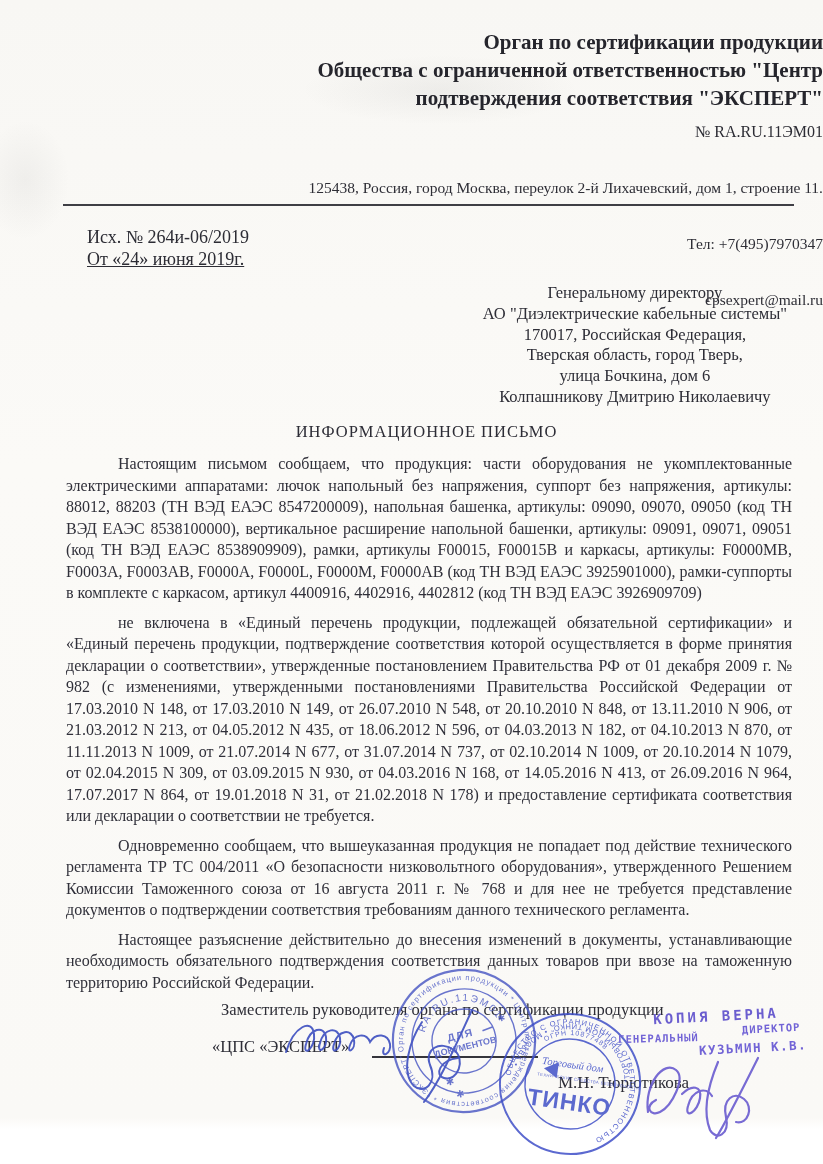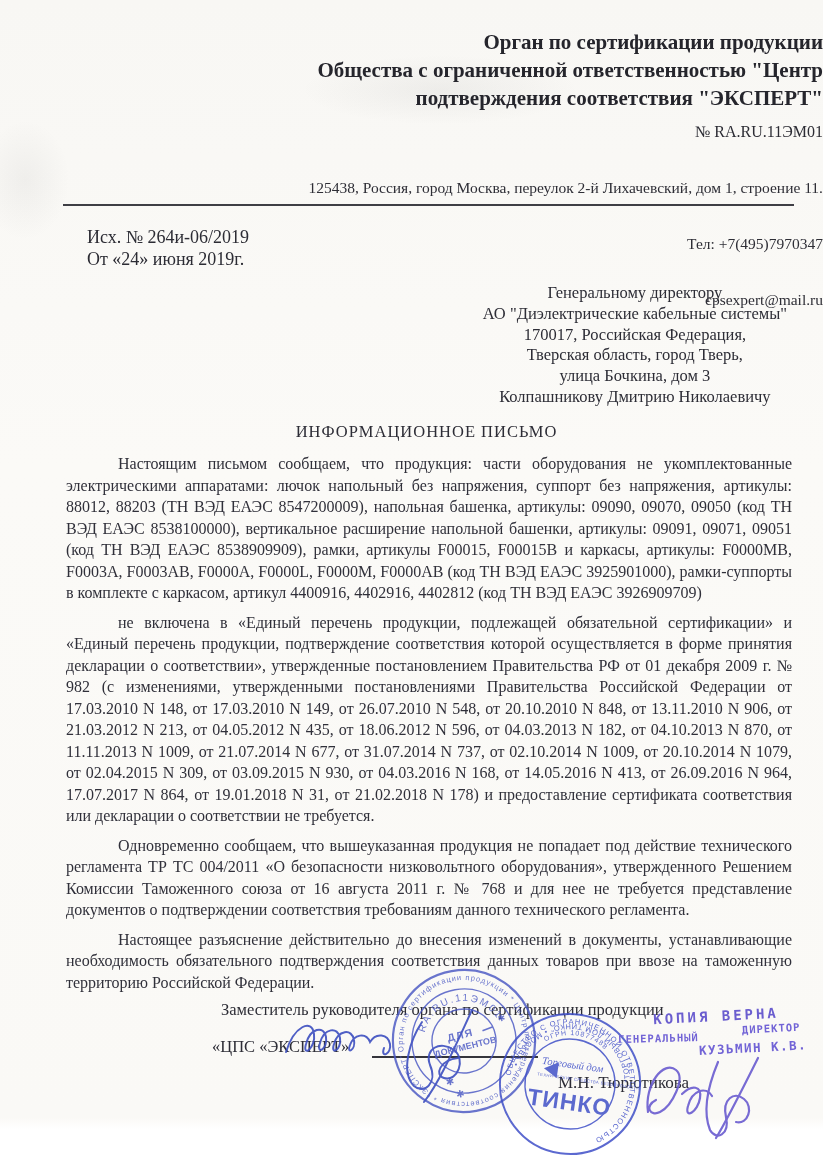--- a/index.html
+++ b/index.html
@@ -13,21 +13,21 @@
   .abs{position:absolute;}
   .smudge{position:absolute;border-radius:50%;pointer-events:none;}
   
   .letterhead{left:0;top:28px;width:823px;text-align:right;}
   .lh-title{font-size:21px;font-weight:bold;line-height:28px;color:#25252c;}
   .lh-reg{font-size:16px;margin-top:11px;color:#2c2c34;}
   .lh-small{font-size:15.5px;line-height:19px;color:#2e2e36;margin-top:37px;}
   .divider{left:63px;top:204px;width:731px;height:2px;background:#3f3f45;}
   
   .refblock{left:87px;top:227px;font-size:18px;line-height:21.5px;color:#2c2c34;}
-  .underlined{}
+  .underlined{text-decoration:underline;}
   
   .recipient{right:36px;top:283px;text-align:center;font-size:16.5px;line-height:20.8px;color:#2d2d36;}
   
   .letter-title{left:4px;top:422px;width:823px;text-align:center;font-size:16.5px;letter-spacing:1px;color:#2d2d36;padding-left:22px;box-sizing:border-box;}
   .body-text{left:58px;top:445px;width:742px;font-size:16px;line-height:21.5px;text-align:justify;color:#30303a;}
   .body-text p{margin:8px;text-indent:52px;}
   
   .sig-position{left:213px;top:1000px;font-size:16.5px;color:#2d2d36;margin-left:8px;}
   .sig-org{left:212px;top:1037px;font-size:16.5px;color:#2d2d36;}
   .sig-line{left:372px;top:1056px;width:166px;height:2px;background:#35353c;}
@@ -69,21 +69,21 @@
   <div class="abs refblock">
     <div>Исх. № 264и-06/2019</div>
     <div class="underlined">От «24» июня 2019г.</div>
   </div>
 
   <div class="abs recipient">
     <div>Генеральному директору</div>
     <div>АО "Диэлектрические кабельные системы"</div>
     <div>170017, Российская Федерация,</div>
     <div>Тверская область, город Тверь,</div>
-    <div>улица Бочкина, дом 3</div>
+    <div>улица Бочкина, дом 6</div>
     <div>Колпашникову Дмитрию Николаевичу</div>
   </div>
 
   <div class="abs letter-title">ИНФОРМАЦИОННОЕ ПИСЬМО</div>
   <div class="abs body-text">
     <p>Настоящим письмом сообщаем, что продукция: части оборудования не укомплектованные электрическими аппаратами: лючок напольный без напряжения, суппорт без напряжения, артикулы: 88012, 88203  (ТН ВЭД ЕАЭС 8547200009), напольная башенка, артикулы:  09090, 09070, 09050  (код ТН ВЭД ЕАЭС 8538100000), вертикальное расширение напольной башенки, артикулы: 09091, 09071, 09051 (код ТН ВЭД ЕАЭС 8538909909), рамки, артикулы F00015, F00015B и каркасы, артикулы: F0000MB, F0003A, F0003AB, F0000A, F0000L, F0000M, F0000AB (код ТН ВЭД ЕАЭС 3925901000),  рамки-суппорты в комплекте с каркасом, артикул 4400916, 4402916, 4402812 (код ТН ВЭД ЕАЭС 3926909709)</p>
     <p>не включена в «Единый перечень продукции, подлежащей обязательной сертификации» и «Единый перечень продукции, подтверждение соответствия которой осуществляется в форме принятия декларации о соответствии», утвержденные постановлением Правительства РФ от 01 декабря 2009 г. № 982 (с изменениями, утвержденными постановлениями Правительства Российской Федерации от 17.03.2010 N 148, от 17.03.2010 N 149, от 26.07.2010 N 548, от 20.10.2010 N 848, от 13.11.2010 N 906, от 21.03.2012 N 213, от 04.05.2012 N 435, от 18.06.2012 N 596, от 04.03.2013 N 182, от 04.10.2013 N 870, от 11.11.2013 N 1009, от 21.07.2014 N 677, от 31.07.2014 N 737, от 02.10.2014 N 1009, от 20.10.2014 N 1079, от 02.04.2015 N 309, от 03.09.2015 N 930, от 04.03.2016 N 168, от 14.05.2016 N 413, от 26.09.2016 N 964, 17.07.2017 N 864, от 19.01.2018 N 31, от 21.02.2018 N 178) и предоставление сертификата соответствия или декларации о соответствии не требуется.</p>
     <p>Одновременно сообщаем, что вышеуказанная продукция не попадает под действие технического регламента ТР ТС 004/2011 «О безопасности низковольтного оборудования», утвержденного Решением Комиссии Таможенного союза от 16 августа 2011 г. № 768 и для нее не требуется представление документов о подтверждении соответствия требованиям данного технического регламента.</p>
     <p>Настоящее разъяснение действительно до внесения изменений в документы, устанавливающие необходимость обязательного подтверждения соответствия данных товаров при ввозе на таможенную территорию Российской Федерации.</p>
   </div>

